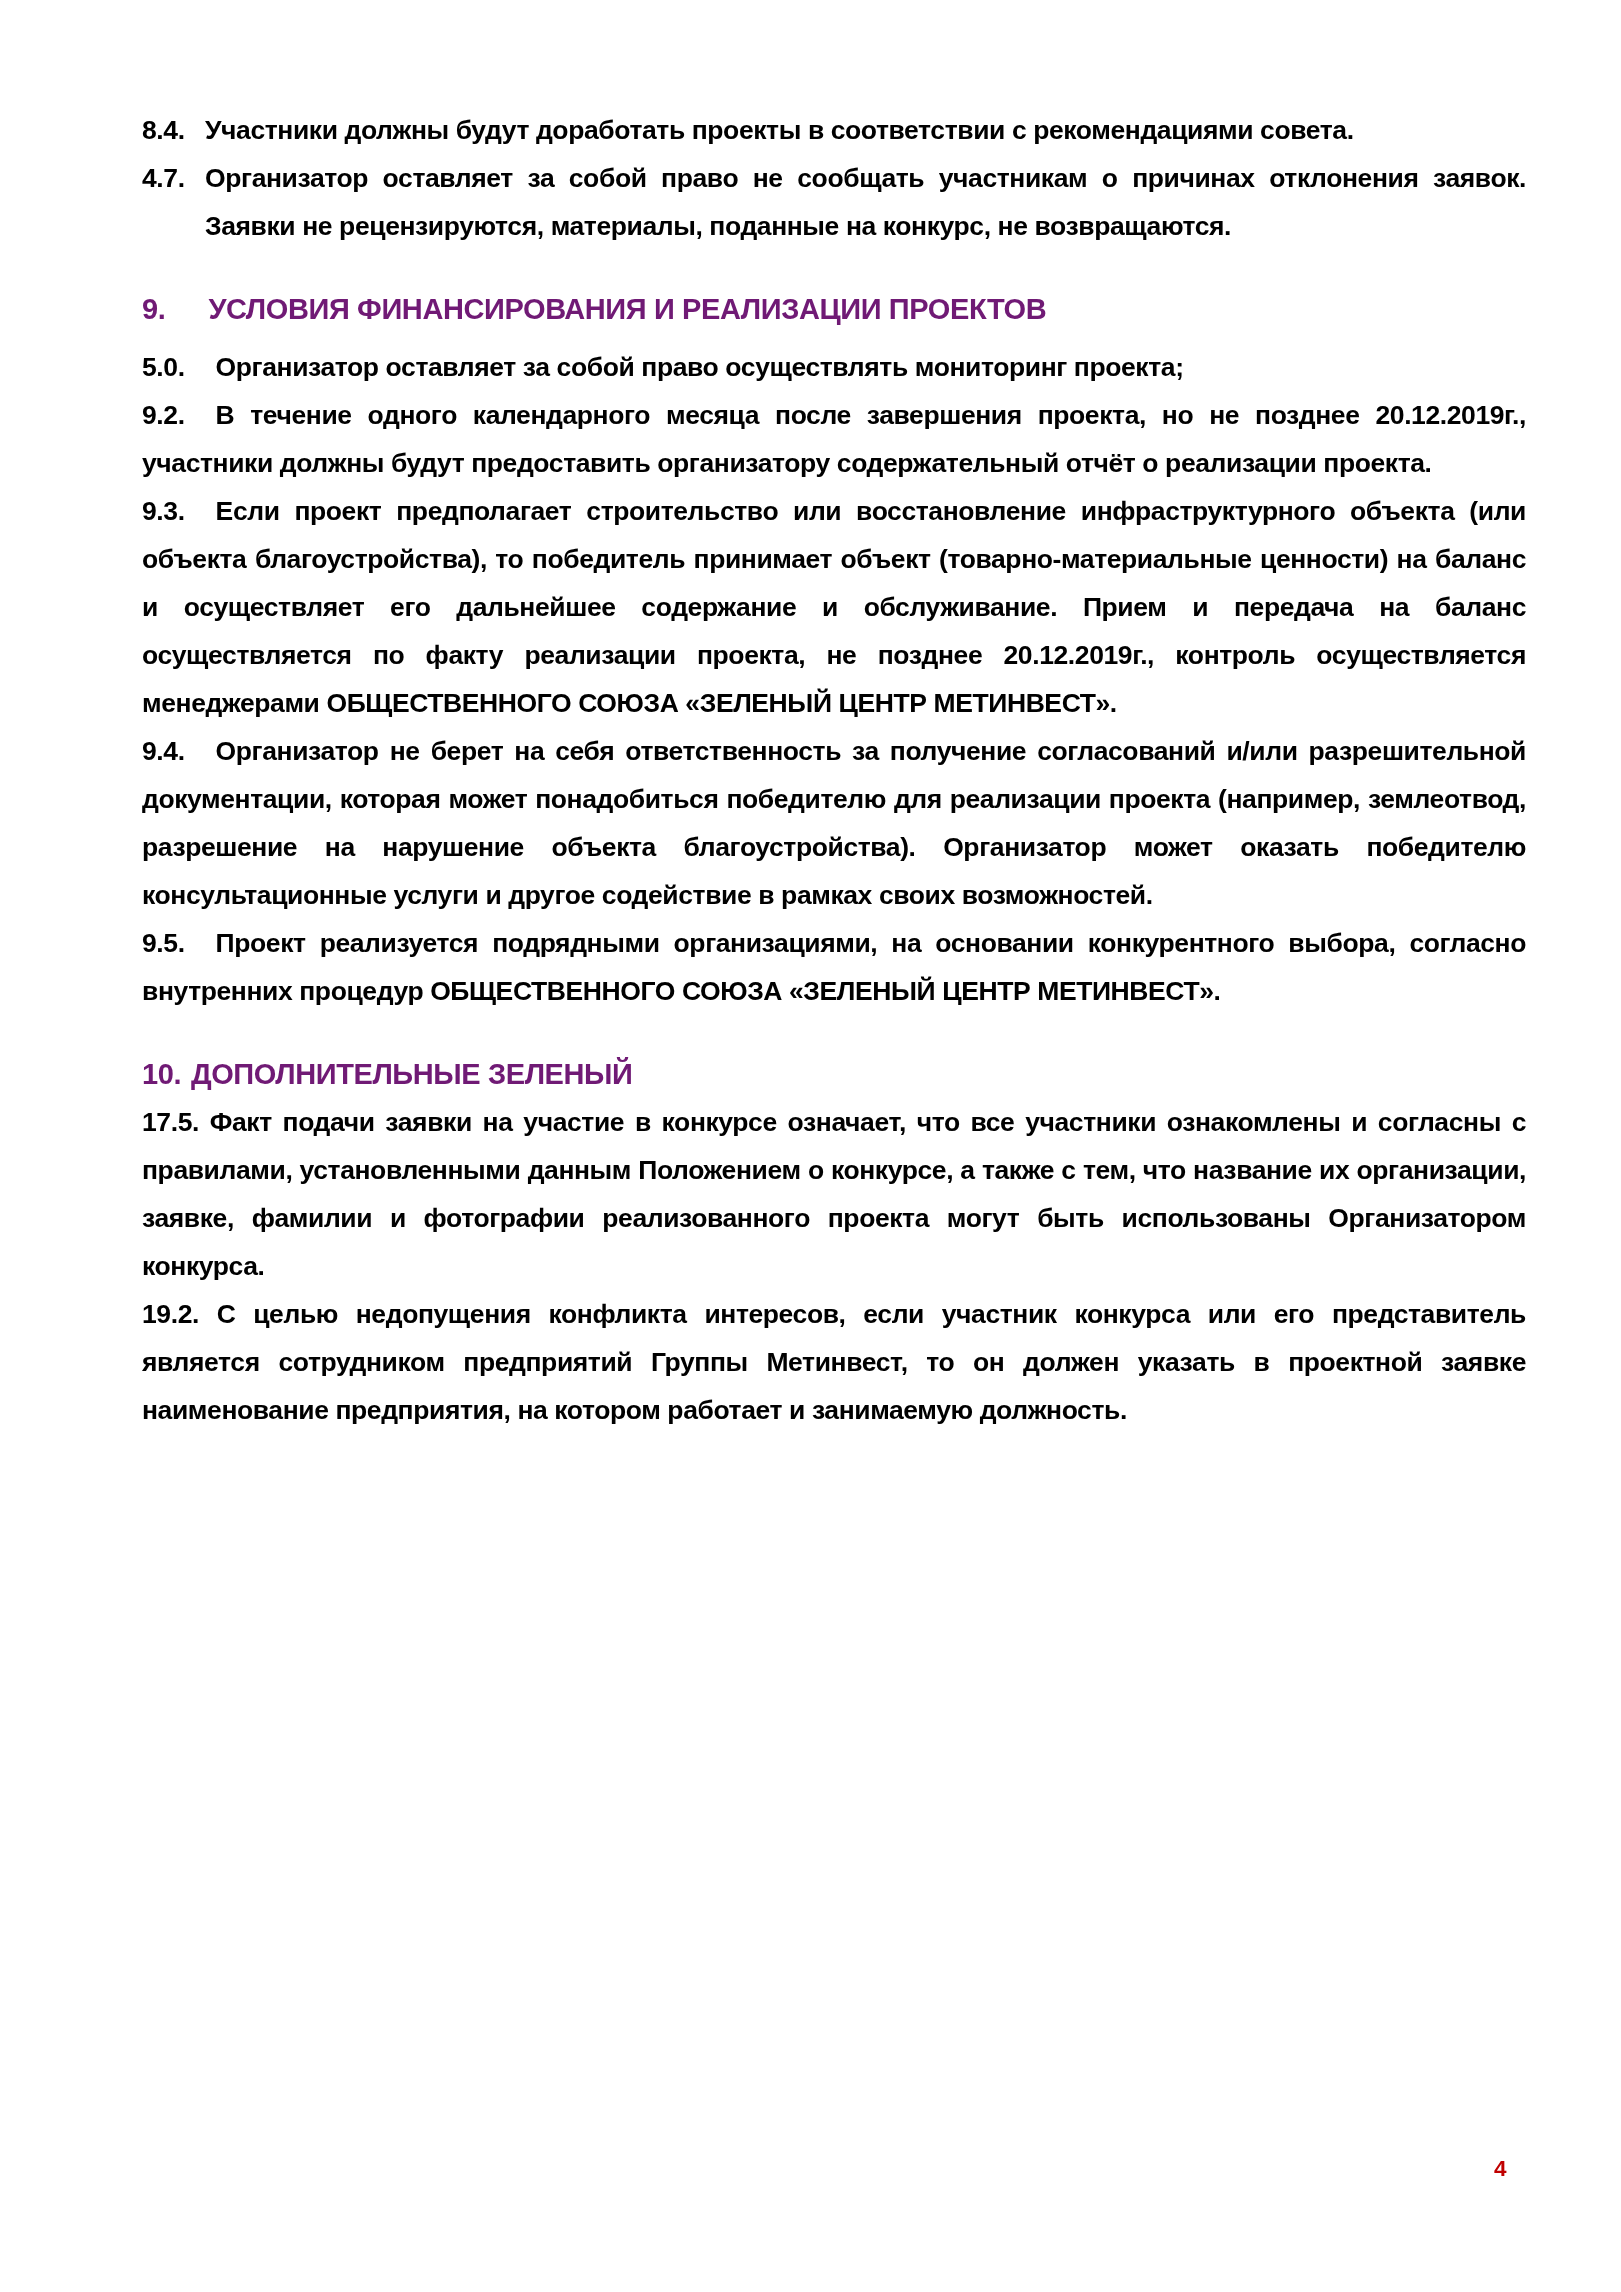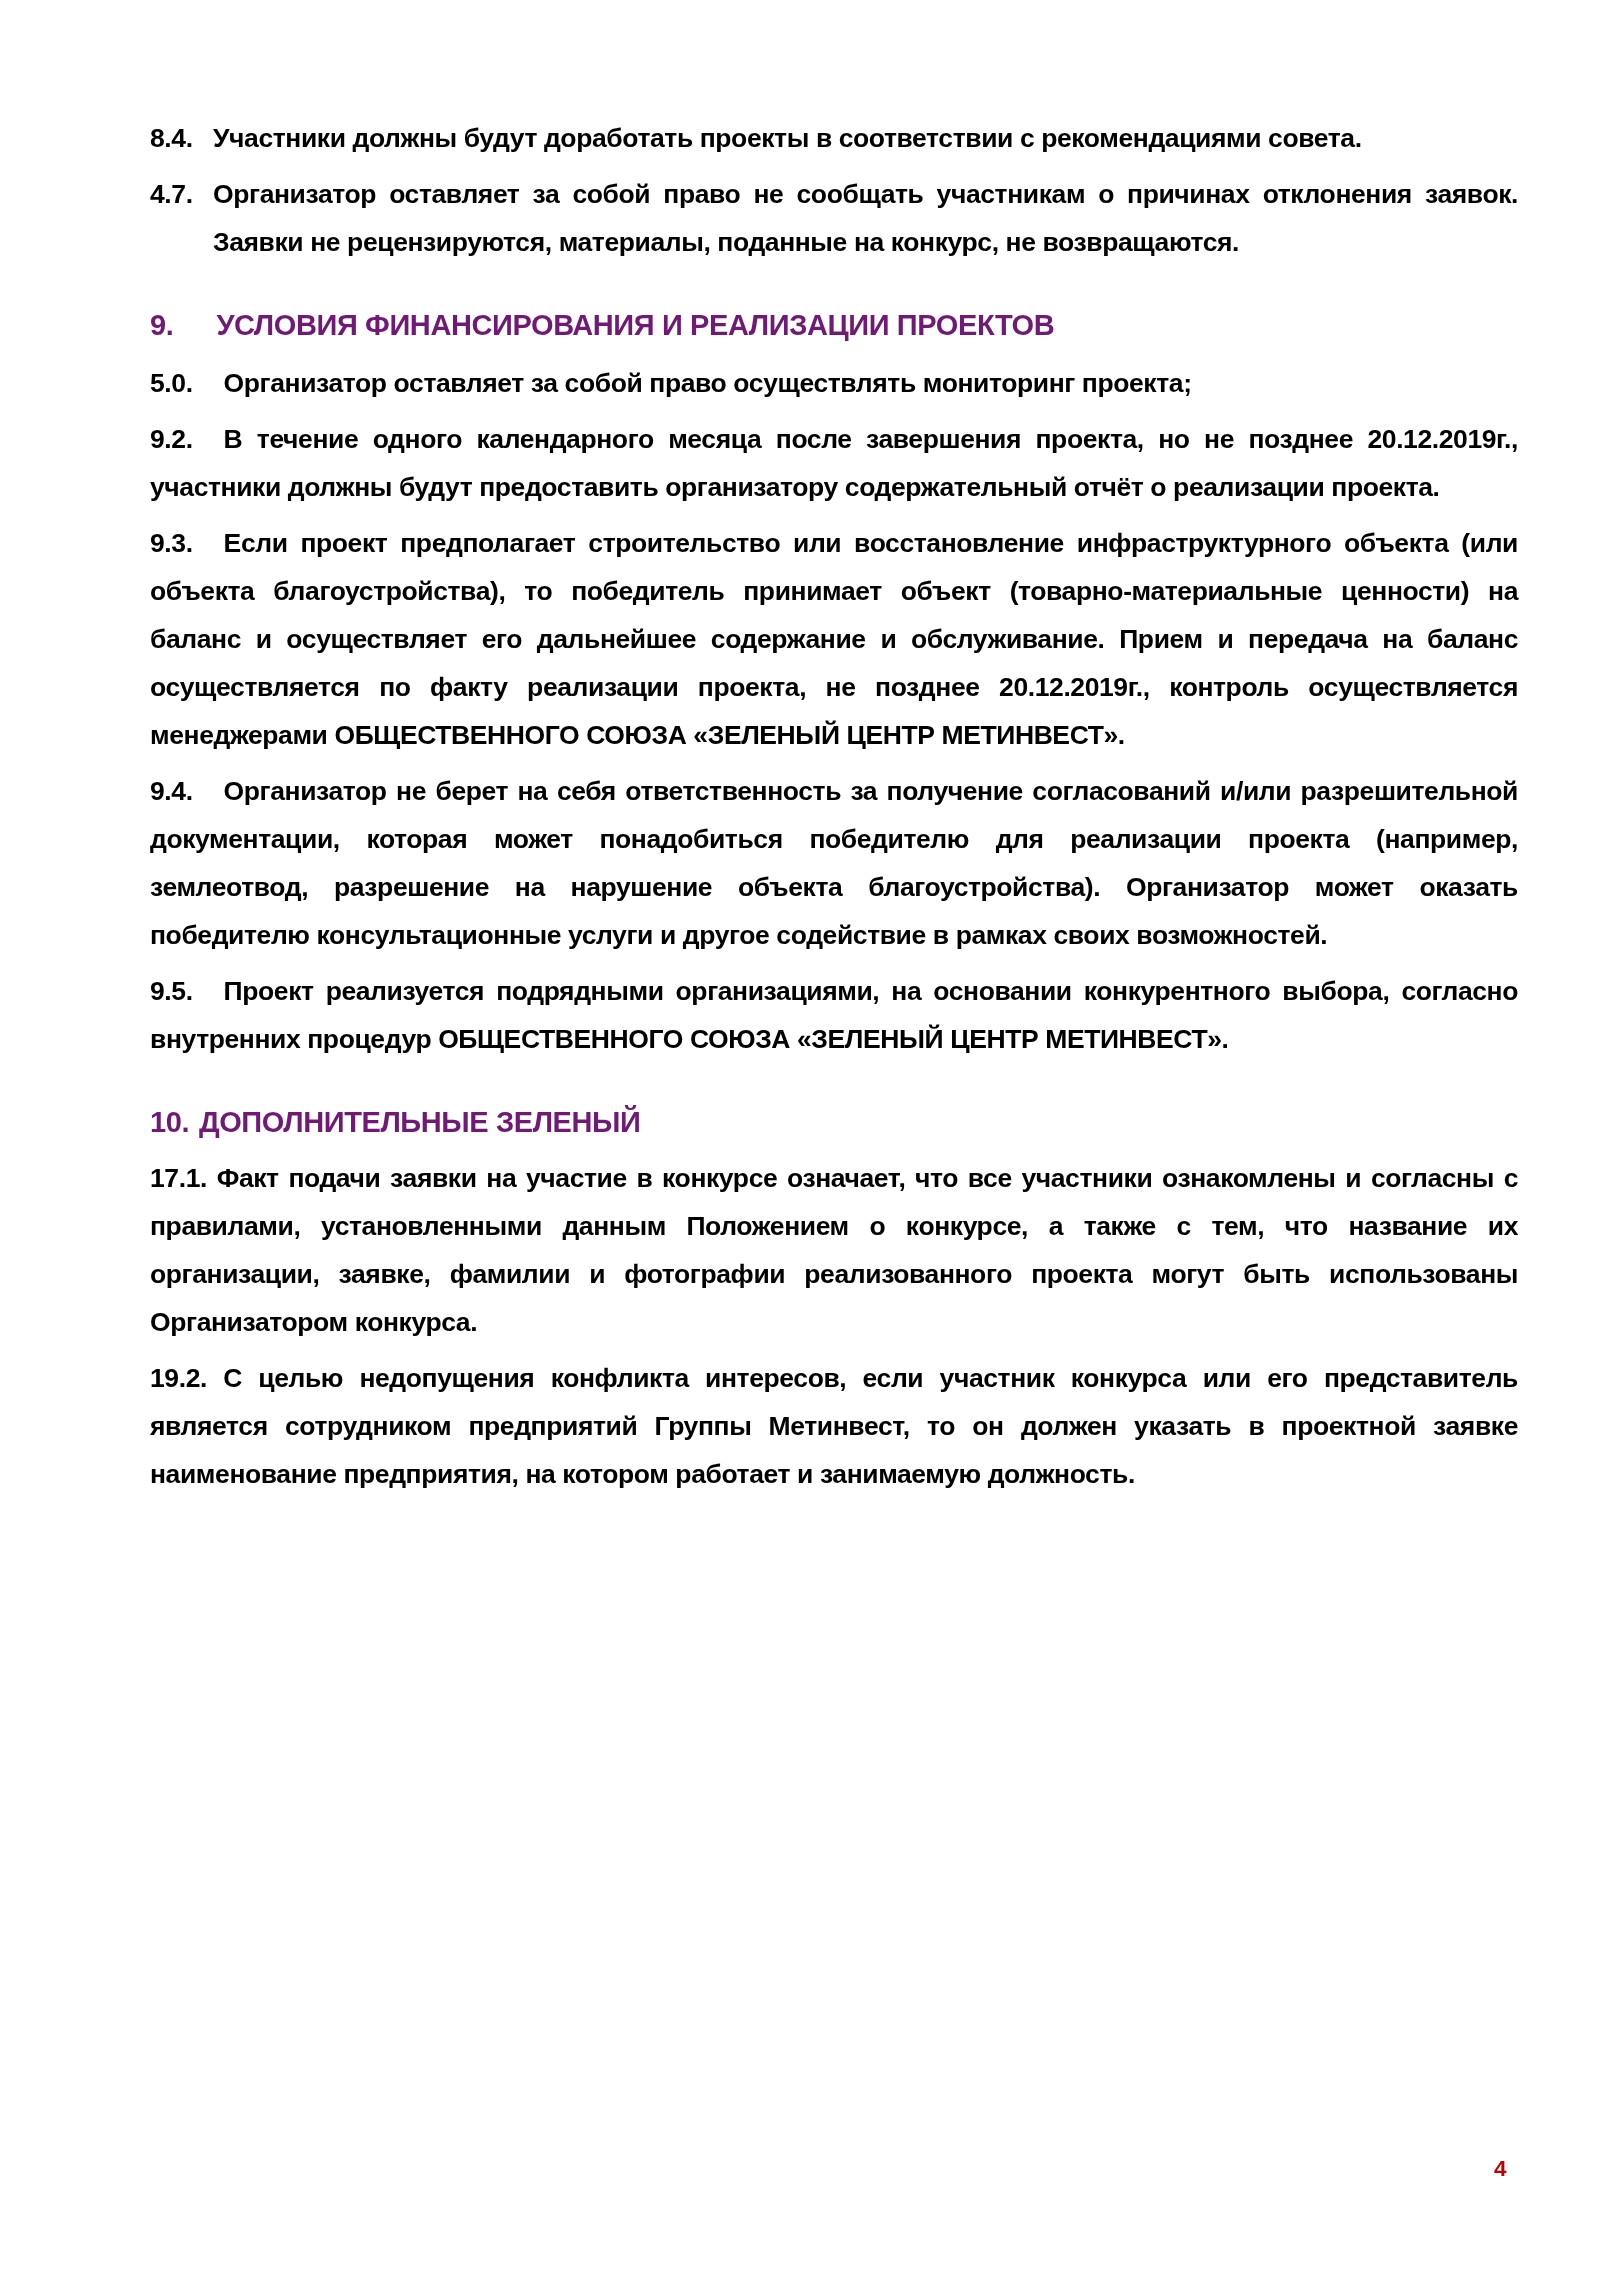--- a/index.html
+++ b/index.html
@@ -12,21 +12,21 @@
     color: #000000;
     overflow: hidden;
   }
   .content {
     position: absolute;
     left: 142px;
     top: 106px;
     width: 1384px;
   }
   p {
-    margin: 8px;
+    margin: 0;
     font-size: 26.5px;
     line-height: 48px;
     font-weight: bold;
     letter-spacing: -0.4px;
   }
   .just { text-align: justify; }
   
   .hang { padding-left: 63px; }
   .hang .num { display: inline-block; width: 63px; margin-left: -63px; }
   
@@ -69,21 +69,21 @@
     <p class="sec-item just"><span class="num">9.2.</span><span class="gap"></span><span>В течение одного календарного месяца после завершения проекта, но не позднее 20.12.2019г., участники должны будут предоставить организатору содержательный отчёт о реализации проекта.</span></p>
 
     <p class="sec-item just"><span class="num">9.3.</span><span class="gap"></span><span>Если проект предполагает строительство или восстановление инфраструктурного объекта (или объекта благоустройства), то победитель принимает объект (товарно-материальные ценности) на баланс и осуществляет его дальнейшее содержание и обслуживание. Прием и передача на баланс осуществляется по факту реализации проекта, не позднее 20.12.2019г., контроль осуществляется менеджерами ОБЩЕСТВЕННОГО СОЮЗА «ЗЕЛЕНЫЙ ЦЕНТР МЕТИНВЕСТ».</span></p>
 
     <p class="sec-item just"><span class="num">9.4.</span><span class="gap"></span><span>Организатор не берет на себя ответственность за получение согласований и/или разрешительной документации, которая может понадобиться победителю для реализации проекта (например, землеотвод, разрешение на нарушение объекта благоустройства). Организатор может оказать победителю консультационные услуги и другое содействие в рамках своих возможностей.</span></p>
 
     <p class="sec-item just"><span class="num">9.5.</span><span class="gap"></span><span>Проект реализуется подрядными организациями, на основании конкурентного выбора, согласно внутренних процедур ОБЩЕСТВЕННОГО СОЮЗА «ЗЕЛЕНЫЙ ЦЕНТР МЕТИНВЕСТ».</span></p>
 
     <p class="heading h10"><span class="num">10.</span><span>ДОПОЛНИТЕЛЬНЫЕ ЗЕЛЕНЫЙ</span></p>
 
-    <p class="just"><span class="num">17.1.</span> <span>Факт подачи заявки на участие в конкурсе означает, что все участники ознакомлены и согласны с правилами, установленными данным Положением о конкурсе, а также с тем, что название их организации, заявке, фамилии и фотографии реализованного проекта могут быть использованы Организатором конкурса.</span></p>
+    <p class="just"><span class="num">17.5.</span> <span>Факт подачи заявки на участие в конкурсе означает, что все участники ознакомлены и согласны с правилами, установленными данным Положением о конкурсе, а также с тем, что название их организации, заявке, фамилии и фотографии реализованного проекта могут быть использованы Организатором конкурса.</span></p>
 
     <p class="just"><span class="num">19.2.</span> <span>С целью недопущения конфликта интересов, если участник конкурса или его представитель является сотрудником предприятий Группы Метинвест, то он должен указать в проектной заявке наименование предприятия, на котором работает и занимаемую должность.</span></p>
 
   </div>
 
   <div class="page-number">4</div>
 </div>
 
 
 </body></html>

